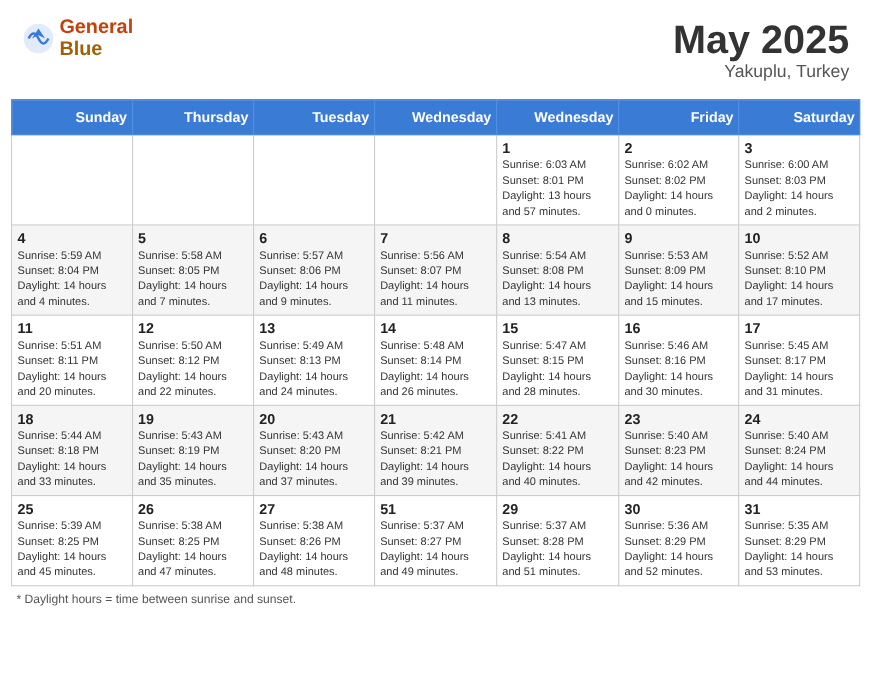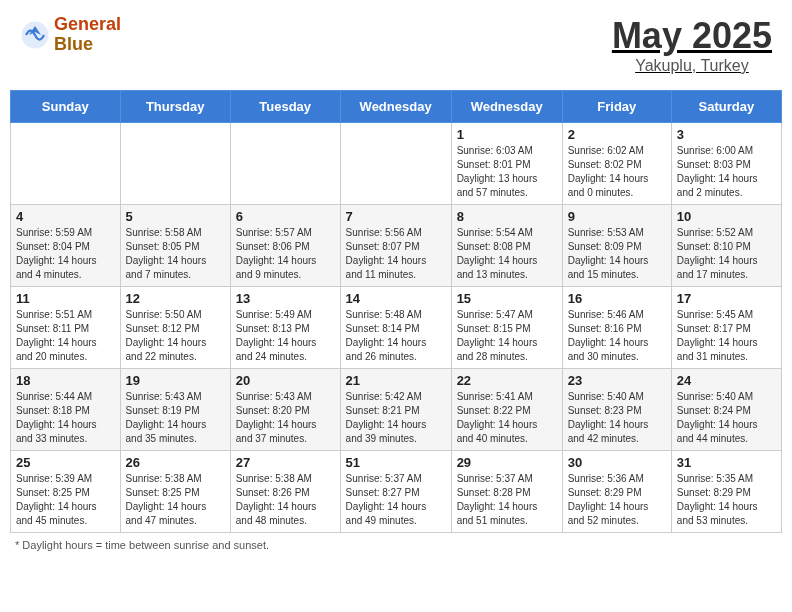--- a/index.html
+++ b/index.html
@@ -29,41 +29,40 @@
       line-height: 1.1;
     }
     .logo-general { color: #c2410c; }
     .logo-blue { color: #a16207; }
     .logo-icon {
       width: 30px;
       height: 30px;
       margin-right: 4px;
     }
     .title-area {
-      text-align: center;
-      text-decoration: underline;
+      text-align: right;
     }
     .title-month {
       font-size: 36px;
       font-weight: bold;
       color: #333;
     }
     .title-location {
       font-size: 16px;
       color: #555;
     }
     .calendar {
       width: 100%;
       border-collapse: collapse;
       border: 1px solid #ccc;
     }
     .calendar th {
       background-color: #3a7bd5;
       color: #fff;
-      text-align: center;
+      text-align: right;
       padding: 8px 4px;
       font-size: 13px;
       border: 1px solid #5090e0;
     }
     .calendar td {
       vertical-align: top;
       padding: 4px 5px;
       border: 1px solid #ccc;
       width: 113px;
       min-height: 80px;

